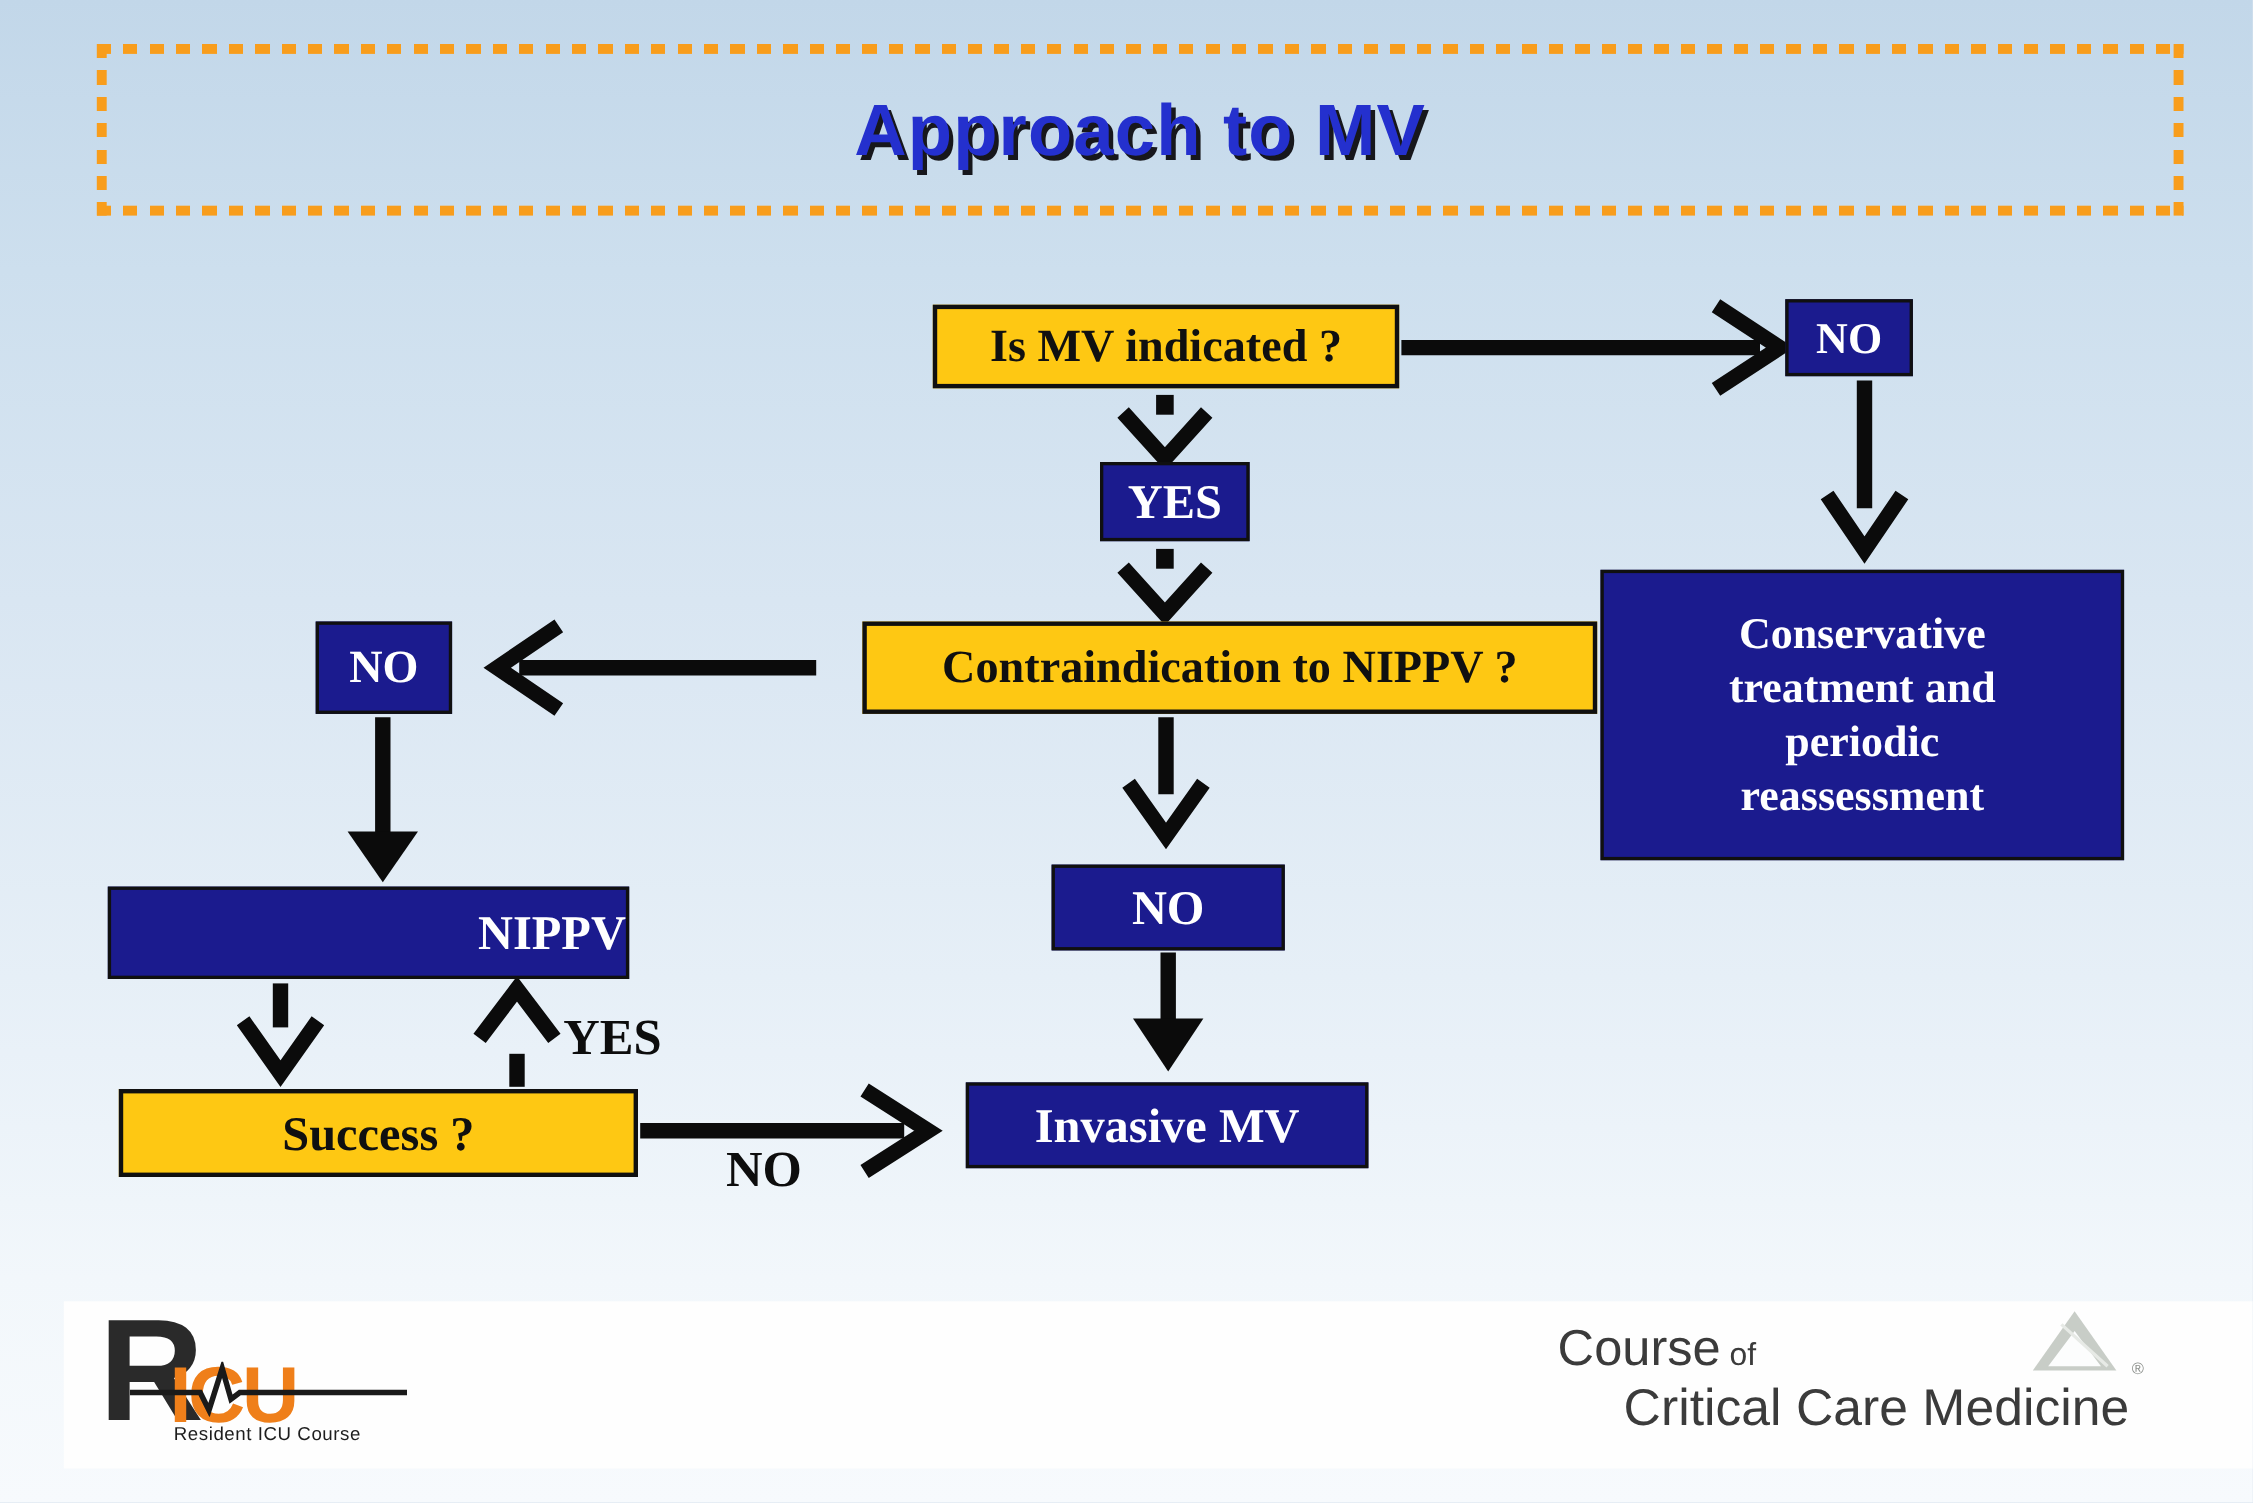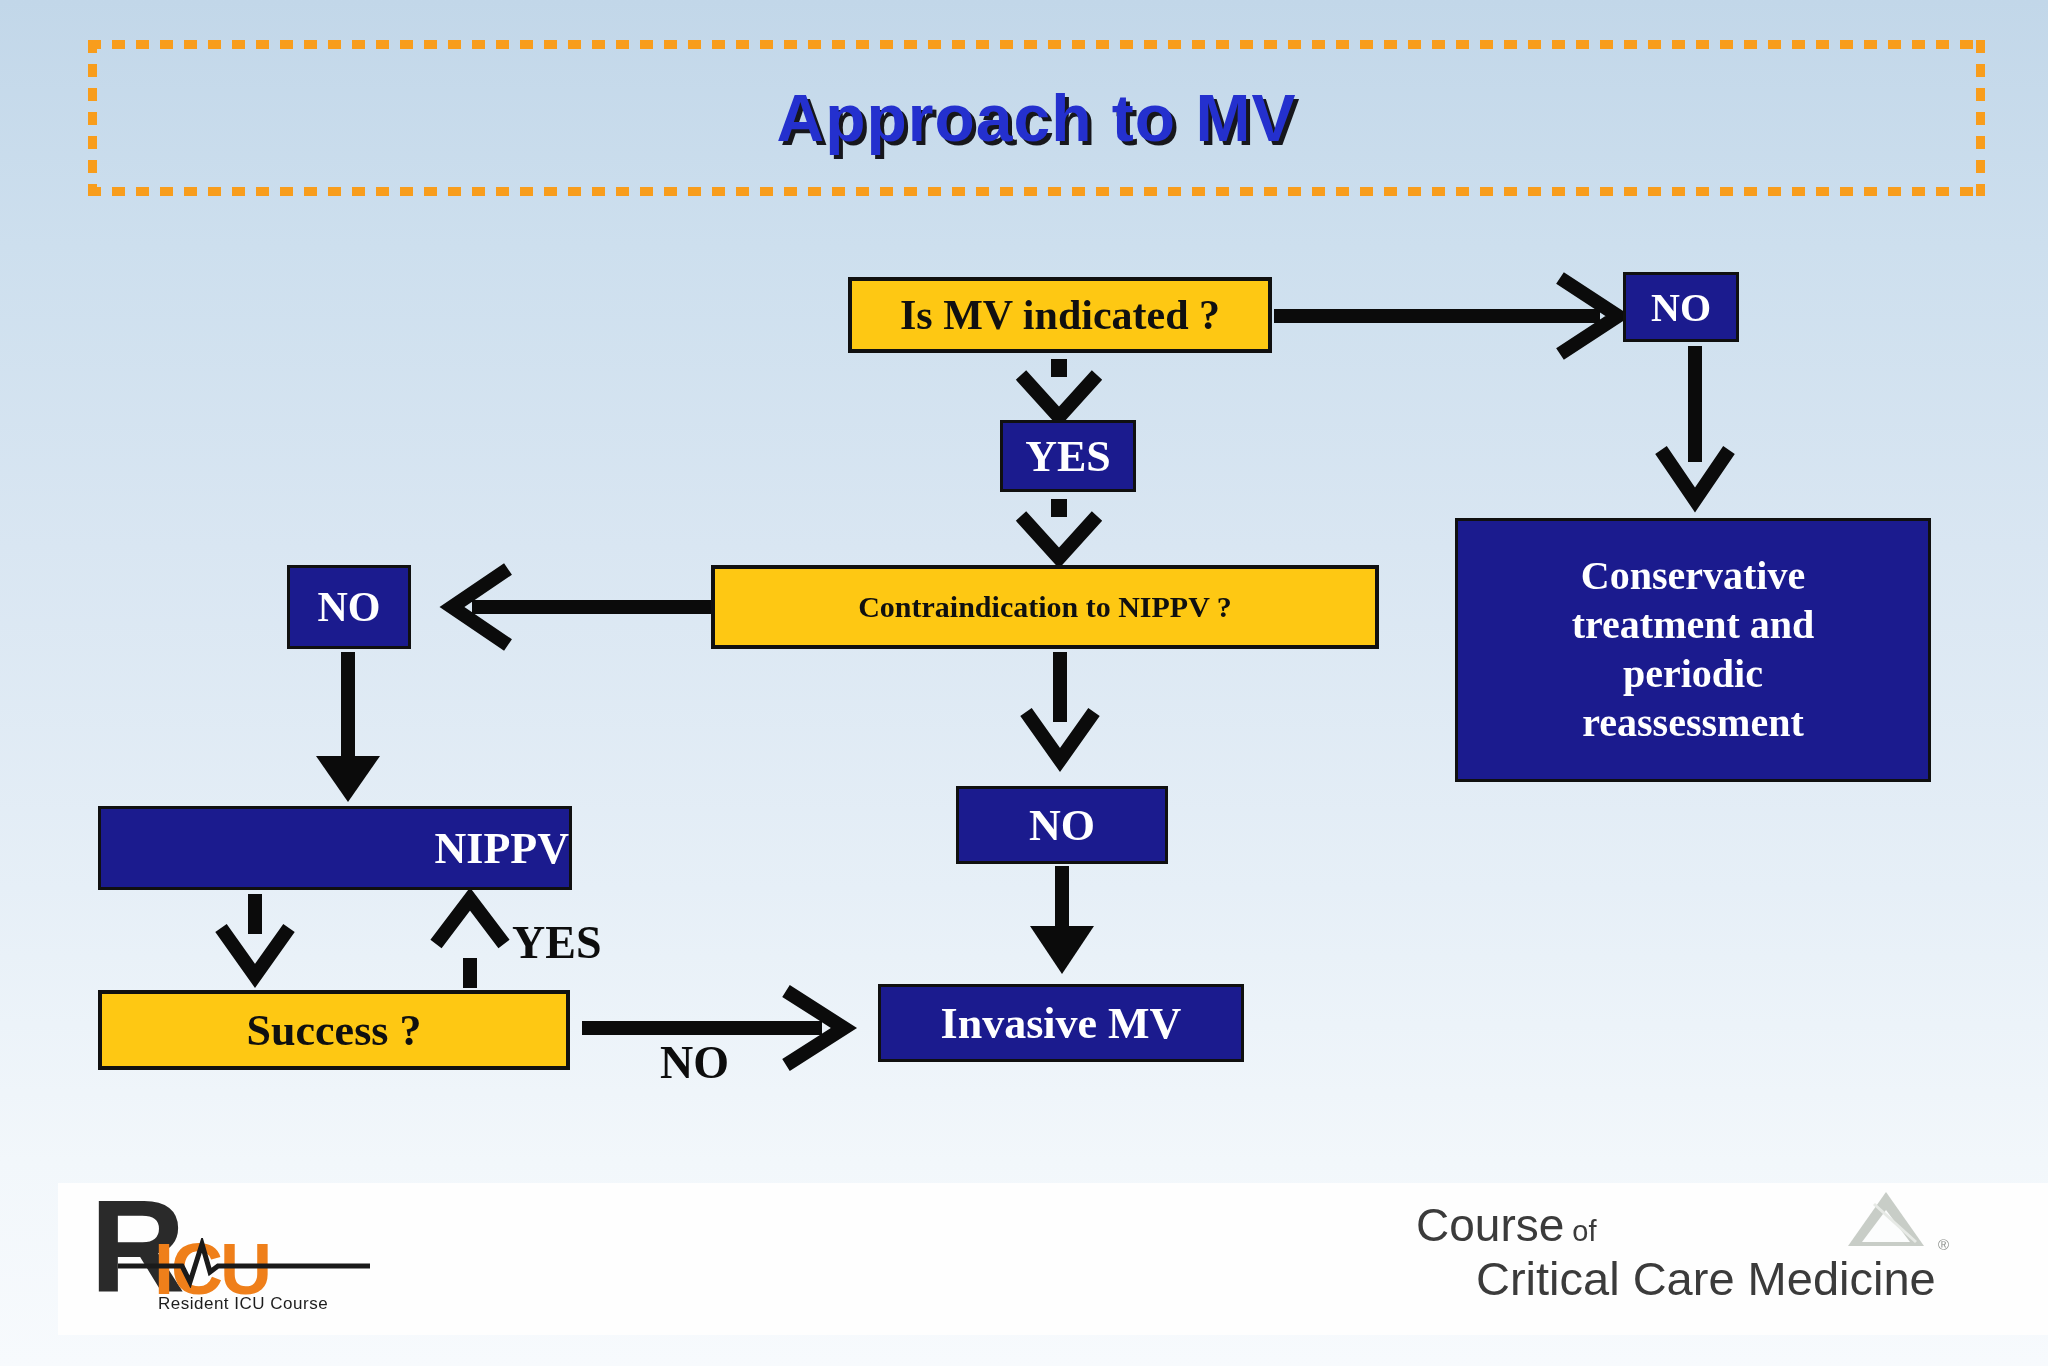--- a/index.html
+++ b/index.html
@@ -22,25 +22,25 @@
   
   .node{position:absolute;display:flex;align-items:center;justify-content:center;text-align:center;
     font-weight:bold;box-sizing:border-box;}
   .node.yellow{background:#FEC813;border:4px solid #101010;color:#101010;}
   .node.navy{background:#1B1B8E;border:3px solid #101010;color:#ffffff;}
 
   #q1{left:848px;top:277px;width:424px;height:76px;font-size:42px;}
   #no1{left:1623px;top:272px;width:116px;height:70px;font-size:40px;}
   #yes1{left:1000px;top:420px;width:136px;height:72px;font-size:44px;}
   #cons{left:1455px;top:518px;width:476px;height:264px;font-size:40px;line-height:1.22;flex-direction:column;}
-  #q2{left:711px;top:565px;width:668px;height:84px;font-size:30px;}
+  #q2{left:784px;top:565px;width:668px;height:84px;font-size:42px;}
   #no2{left:287px;top:565px;width:124px;height:84px;font-size:42px;}
   #nippv{left:98px;top:806px;width:474px;height:84px;font-size:44px;justify-content:flex-end;}
   #no3{left:956px;top:786px;width:212px;height:78px;font-size:44px;}
-  #success{left:98px;top:990px;width:472px;height:80px;font-size:44px;}
+  #success{left:108px;top:990px;width:472px;height:80px;font-size:44px;}
   #invasive{left:878px;top:984px;width:366px;height:78px;font-size:44px;}
 
   .edge-label{position:absolute;font-weight:bold;color:#0d0d0d;}
   #lbl-yes{left:512px;top:916px;font-size:46px;}
   #lbl-no{left:660px;top:1036px;font-size:46px;}
 
   
   svg.arrows{position:absolute;left:0;top:0;}
   svg.arrows line{stroke:#0B0B0B;stroke-width:14;}
   svg.arrows polyline{fill:none;stroke:#0B0B0B;stroke-width:14;stroke-linejoin:miter;}

